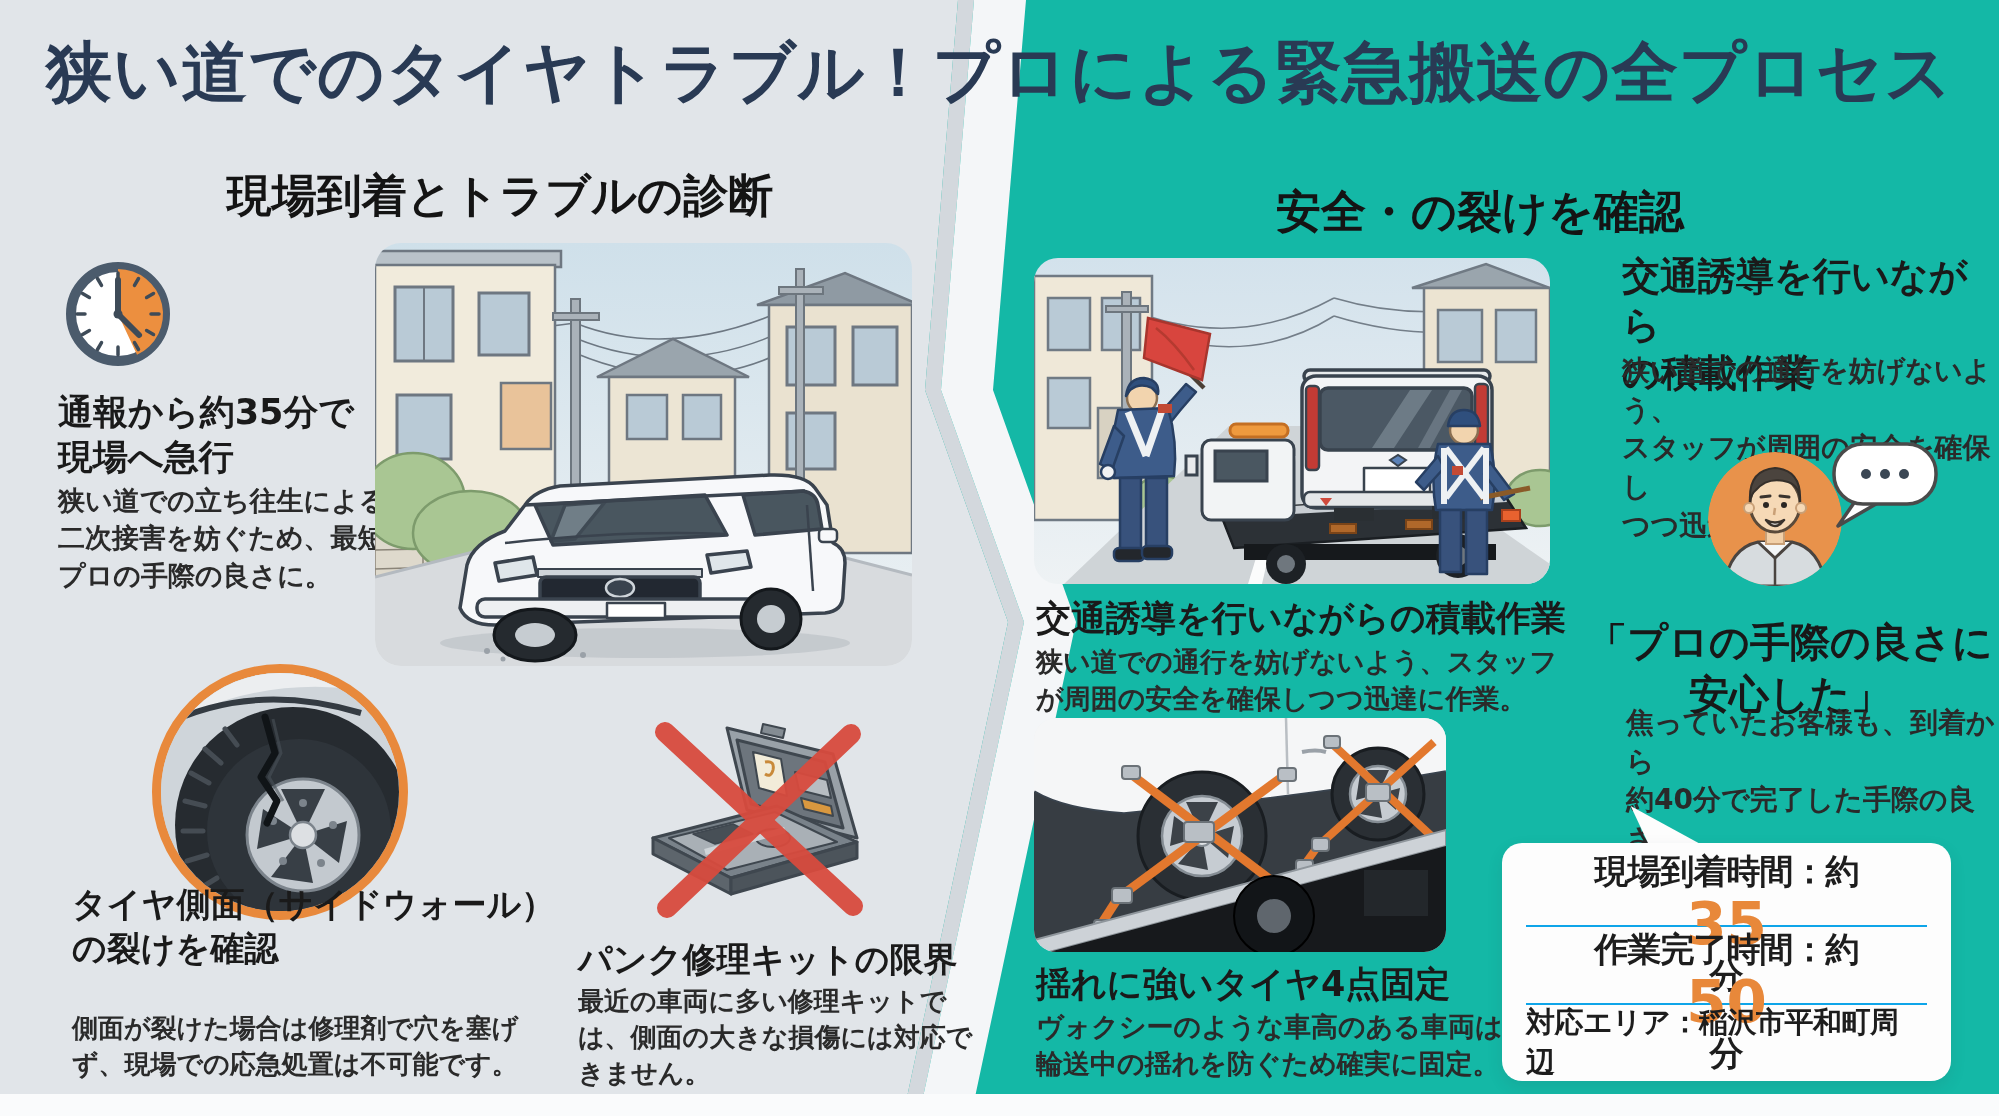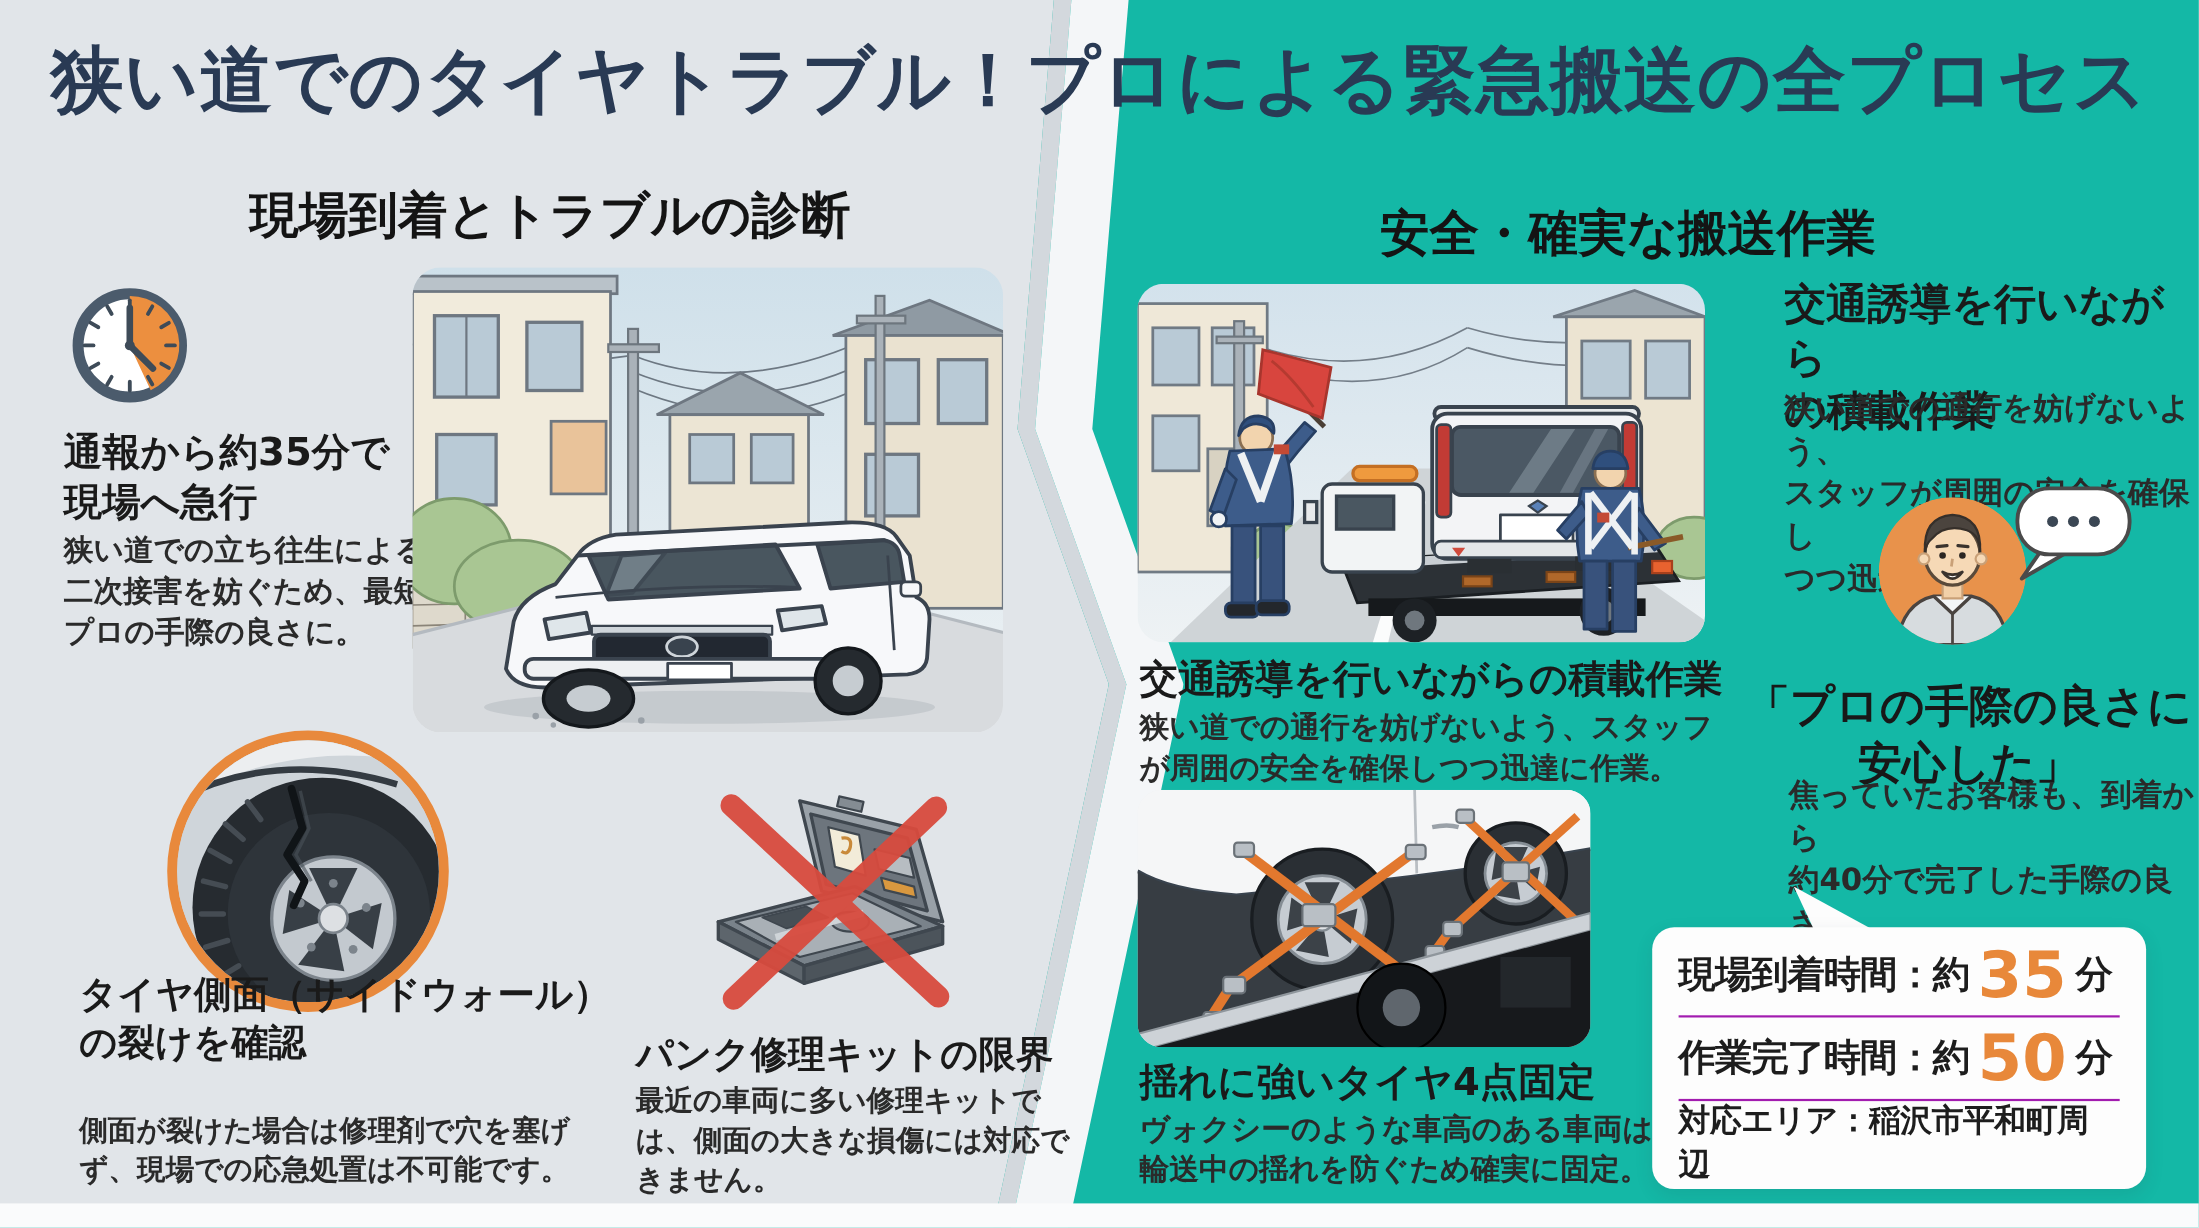--- a/index.html
+++ b/index.html
@@ -58,21 +58,21 @@
   #quote{left:1570px;top:616px;width:440px;text-align:center;font-size:40px;font-weight:800;
     color:#181818;line-height:1.3;}
   #quote-body{left:1626px;top:704px;font-size:28px;}
 
   #stats-tail{left:1626px;top:806px;width:78px;height:40px;background:#fdfdfd;
     clip-path:polygon(6% 0,100% 100%,30% 100%);}
   #stats-box{left:1502px;top:843px;width:449px;height:238px;background:#fdfdfd;border-radius:20px;
     box-shadow:0 6px 16px rgba(40,50,60,.10);box-sizing:border-box;padding:6px 24px 4px 24px;
     display:flex;flex-direction:column;justify-content:space-between;}
   .stats-row{display:flex;align-items:center;height:76px;}
-  .stats-row.bordered{border-bottom:2px solid #a21caf;}
+  .stats-row.bordered{border-bottom:2px solid #0ea5e9;flex-direction:column;}
   .stat-label{font-size:34px;font-weight:800;color:#1d1d1d;letter-spacing:-1px;}
   .stat-label.small{font-size:29px;letter-spacing:-0.5px;}
   .stat-value{font-size:58px;font-weight:800;color:#e8883a;line-height:1;margin:0 8px;}
   .stat-unit{font-size:34px;font-weight:800;color:#1d1d1d;}
 </style>
 </head>
 <body>
 
 <div class="canvas">
 
@@ -282,21 +282,21 @@
         <line x1="30" y1="22" x2="218" y2="196"></line>
         <line x1="216" y1="24" x2="32" y2="198"></line>
       </g>
     </svg>
   </div>
   <div class="abs body-s pre" id="kit-body">最近の車両に多い修理キットで
 は、側面の大きな損傷には対応で
 きません。</div>
   <div class="abs h1s" id="kit-heading">パンク修理キットの限界</div>
 
-  <div class="abs sec-header" id="right-header">安全・確実な搬送作業</div>
+  <div class="abs sec-header" id="right-header">安全・の裂けを確認</div>
 
   <div class="abs" id="rimg1">
     <svg width="516" height="326" viewBox="0 0 516 326">
       <defs>
         <linearGradient id="sky2" x1="0" y1="0" x2="0" y2="1">
           <stop offset="0" stop-color="#d3e2ec"></stop>
             <stop offset="1" stop-color="#eef2f4"></stop>
         </linearGradient>
       </defs>
       <rect width="516" height="326" fill="url(#sky2)"></rect>

